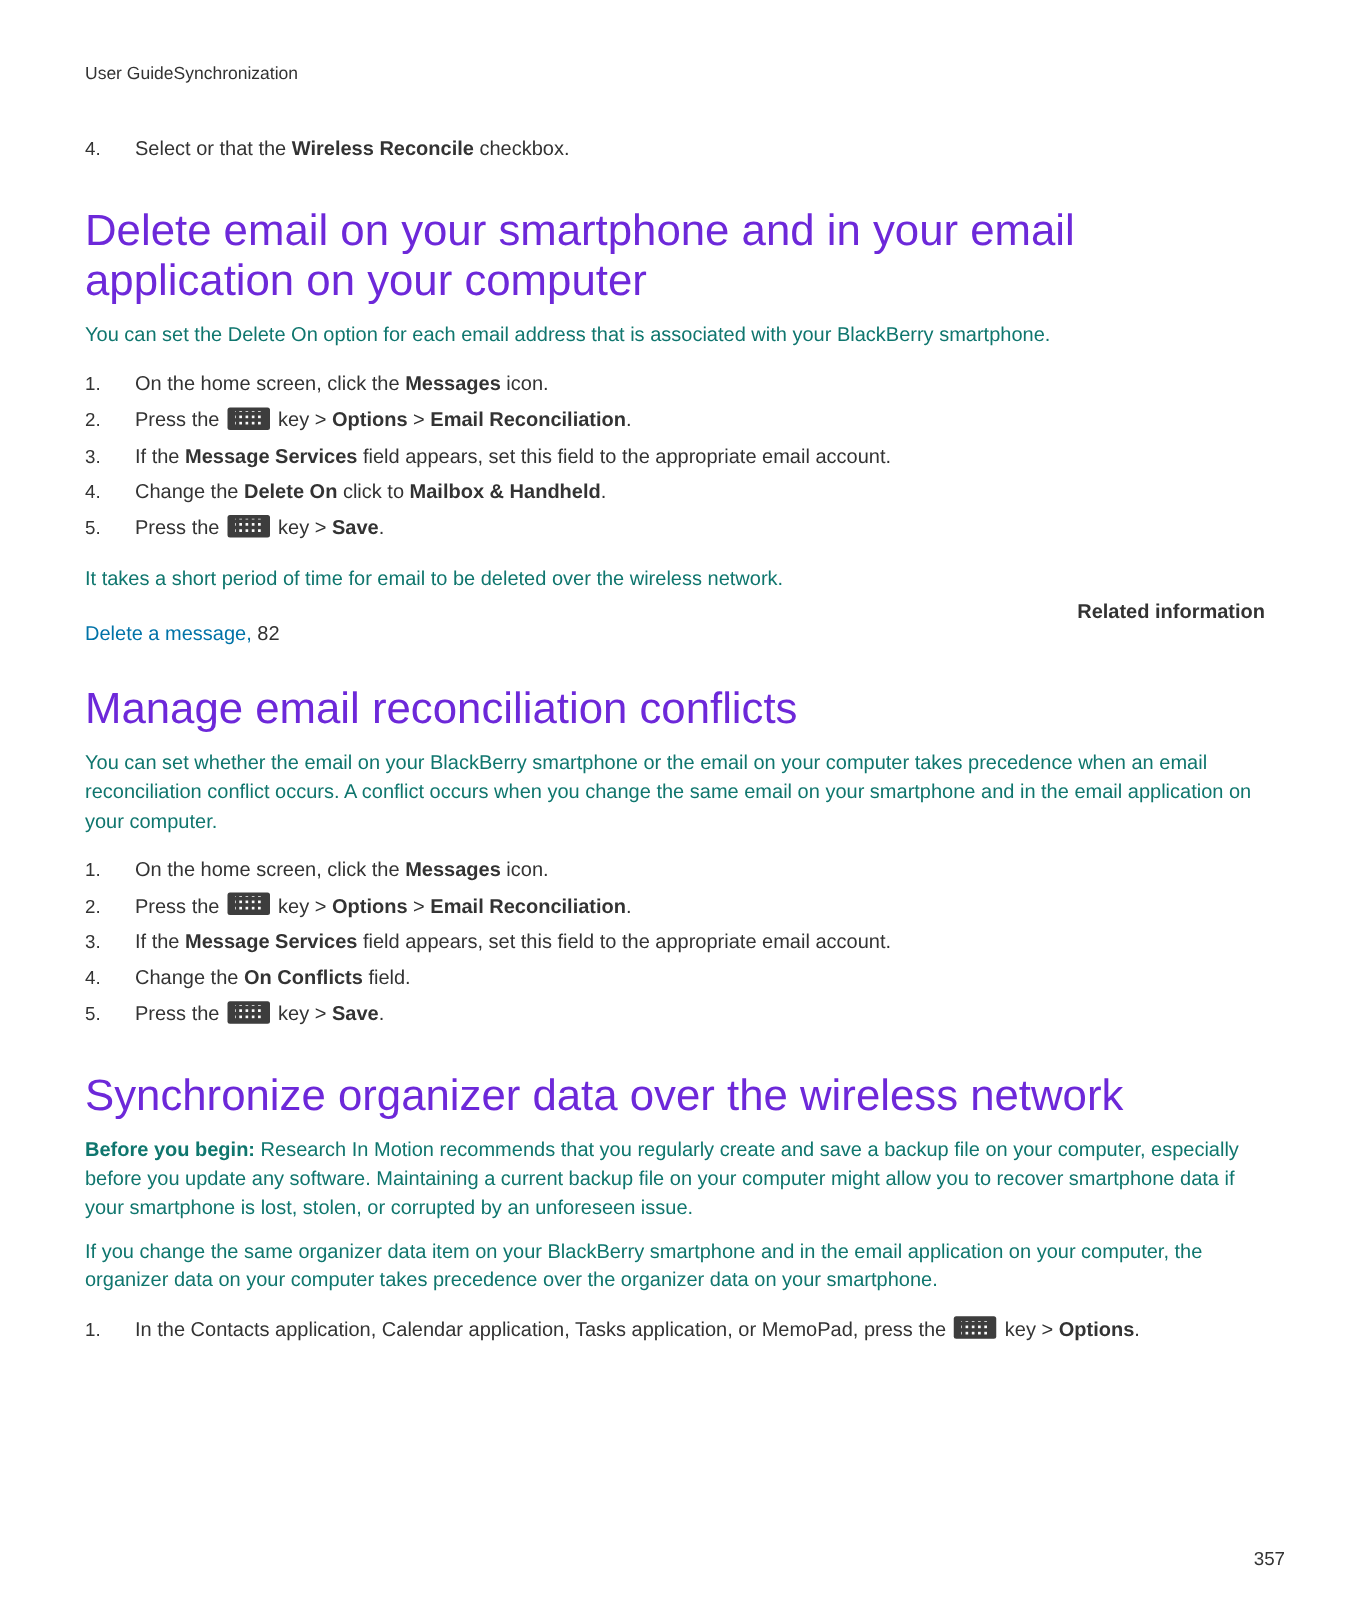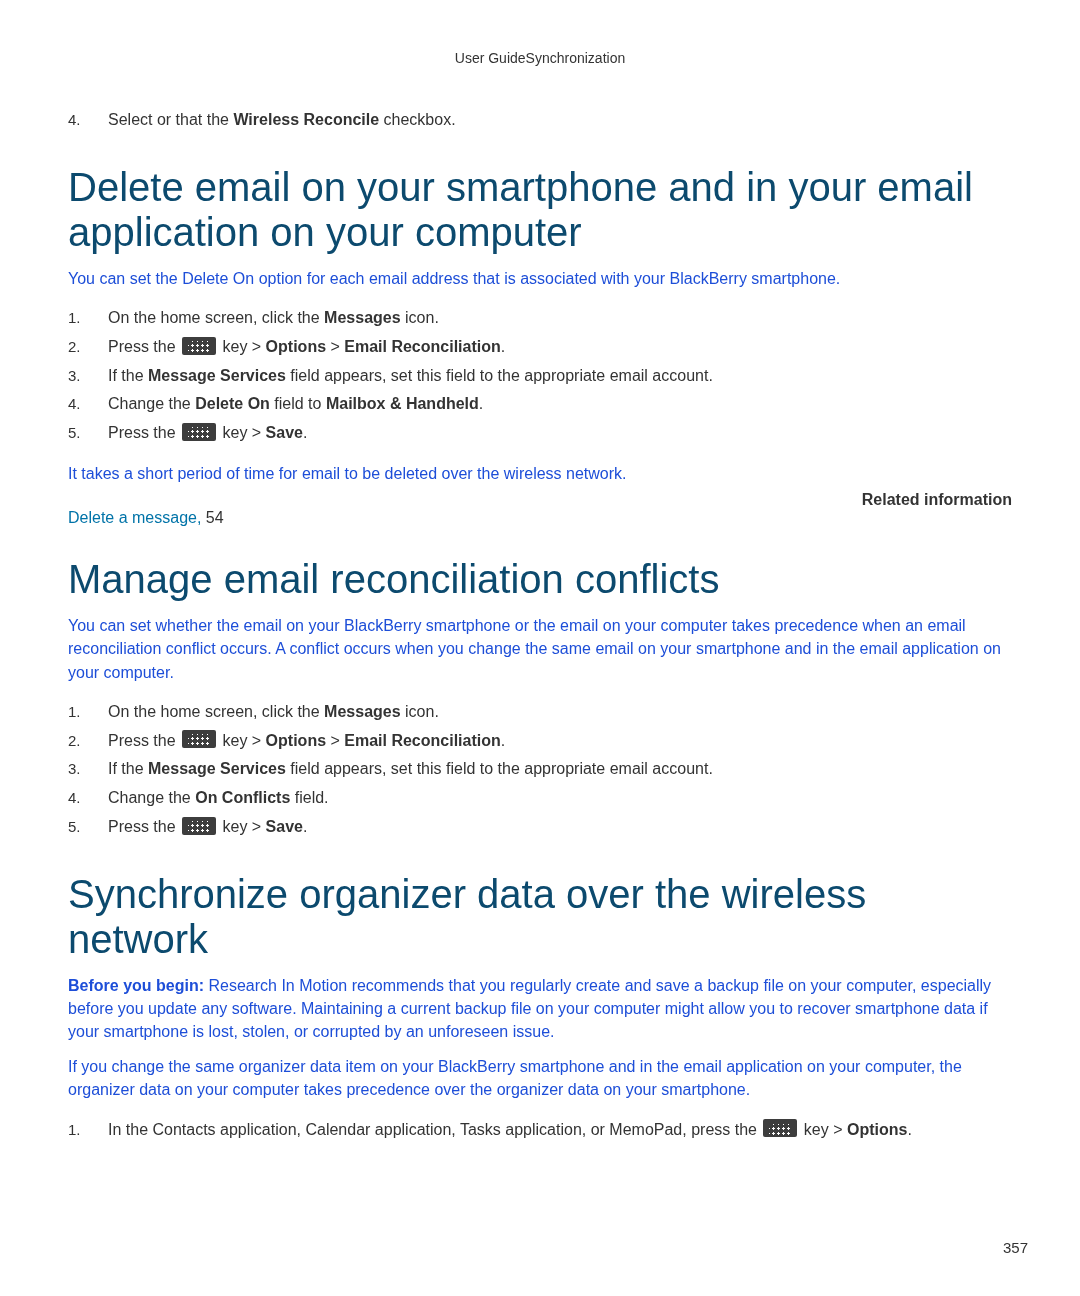--- a/index.html
+++ b/index.html
@@ -12,36 +12,36 @@
     .page {
       width: 1080px;
       min-height: 1296px;
       margin: 0 auto;
       padding: 50px 68px 40px 68px;
       box-sizing: border-box;
       position: relative;
     }
     .header-row {
       display: flex;
-      justify-content: center;
+      justify-content: flex-start;
       font-size: 14px;
       color: #333;
       margin-bottom: 40px;
     }
     h1 {
-      font-size: 40px;
+      font-size: 35px;
       font-weight: 400;
       margin: 30px 0 12px 0;
-      color: #0c4a6e;
+      color: #6d28d9;
     }
     p.body-text {
       font-size: 16px;
       line-height: 1.45;
       margin: 12px 0;
-      color: #1d4ed8;
+      color: #0f766e;
     }
     ol.steps {
       list-style: none;
       padding: 0;
       margin: 14px 0;
       counter-reset: step;
     }
     ol.steps > li {
       font-size: 16px;
       line-height: 1.8;
@@ -122,31 +122,31 @@
     <li>
       <span>On the home screen, click the </span><b>Messages</b><span> icon.</span>
     </li>
     <li>
       <span>Press the </span><span class="bb-key"><span class="bb-dots"></span></span><span> key &gt; </span><b>Options</b><span> &gt; </span><b>Email Reconciliation</b><span>.</span>
     </li>
     <li>
       <span>If the </span><b>Message Services</b><span> field appears, set this field to the appropriate email account.</span>
     </li>
     <li>
-      <span>Change the </span><b>Delete On</b><span> field to </span><b>Mailbox &amp; Handheld</b><span>.</span>
+      <span>Change the </span><b>Delete On</b><span> click to </span><b>Mailbox &amp; Handheld</b><span>.</span>
     </li>
     <li>
       <span>Press the </span><span class="bb-key"><span class="bb-dots"></span></span><span> key &gt; </span><b>Save</b><span>.</span>
     </li>
   </ol>
 
   <p class="body-text" style="margin-bottom:2px;">It takes a short period of time for email to be deleted over the wireless network.</p>
   <div class="related-heading">Related information</div>
   <div>
-    <a href="#" class="related-link">Delete a message,</a><span> 54</span>
+    <a href="#" class="related-link">Delete a message,</a><span> 82</span>
   </div>
 
   <h1>Manage email reconciliation conflicts</h1>
   <p class="body-text">You can set whether the email on your BlackBerry smartphone or the email on your computer takes precedence when an email reconciliation conflict occurs. A conflict occurs when you change the same email on your smartphone and in the email application on your computer.</p>
 
   <ol class="steps">
     <li>
       <span>On the home screen, click the </span><b>Messages</b><span> icon.</span>
     </li>
     <li>

